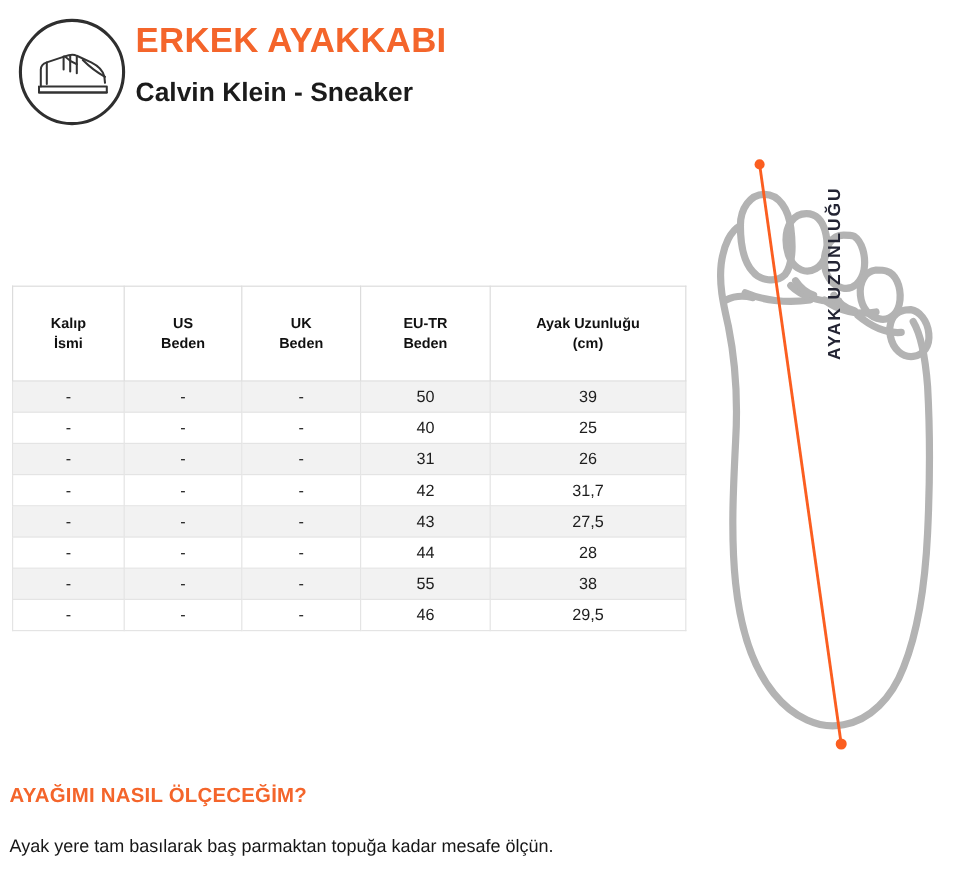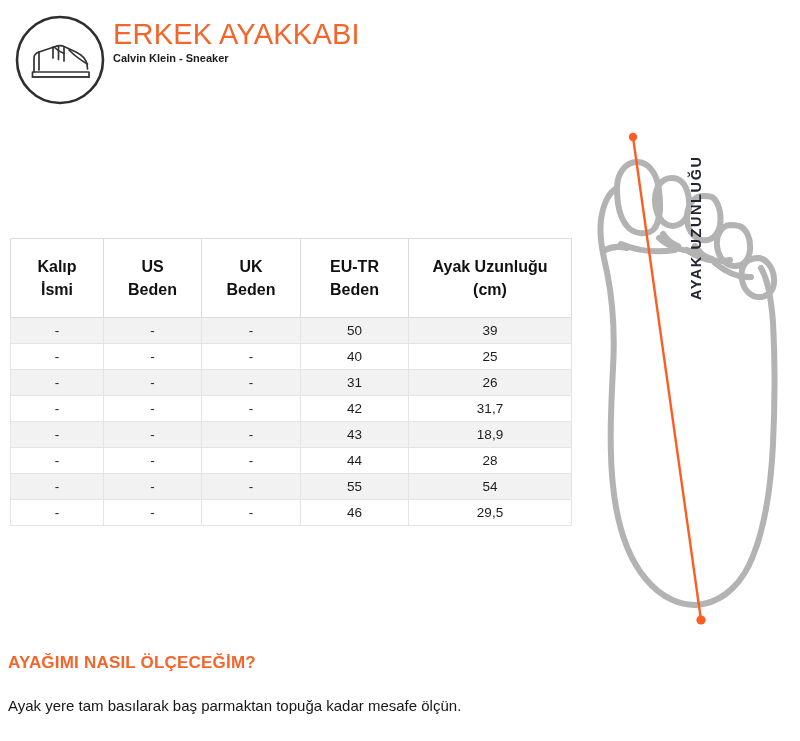--- a/index.html
+++ b/index.html
@@ -29,30 +29,30 @@
     top: 14px;
     width: 92px;
     height: 92px;
   }
   #shoe-badge svg { display: block; }
   #header-title {
     position: absolute;
     left: 113px;
     top: 18px;
     font-size: 29px;
-    font-weight: normal;
+    font-weight: bold;
     color: #F4652B;
     letter-spacing: 0.2px;
     white-space: nowrap;
   }
   #header-subtitle {
     position: absolute;
     left: 113px;
-    top: 52px;
-    font-size: 11px;
+    top: 64px;
+    font-size: 22px;
     font-weight: bold;
     color: #1b1b1b;
     white-space: nowrap;
   }
 
   
   #size-table {
     position: absolute;
     left: 10px;
     top: 238px;
@@ -62,21 +62,21 @@
   }
   #size-table col.c0 { width: 93px; }
   #size-table col.c1 { width: 98px; }
   #size-table col.c2 { width: 99px; }
   #size-table col.c3 { width: 108px; }
   #size-table col.c4 { width: 163px; }
 
   #size-table th {
     border: 1px solid #dcdcdc;
     height: 78px;
-    font-size: 16px;
+    font-size: 12px;
     font-weight: bold;
     color: #111111;
     line-height: 1.45;
     text-align: center;
     vertical-align: middle;
     background: #ffffff;
     padding: 0;
   }
   #size-table th .hl { display: block; }
 
@@ -224,35 +224,35 @@
       <td>-</td>
       <td>-</td>
       <td>42</td>
       <td>31,7</td>
     </tr>
     <tr>
       <td>-</td>
       <td>-</td>
       <td>-</td>
       <td>43</td>
-      <td>18,9</td>
+      <td>27,5</td>
     </tr>
     <tr>
       <td>-</td>
       <td>-</td>
       <td>-</td>
       <td>44</td>
       <td>28</td>
     </tr>
     <tr>
       <td>-</td>
       <td>-</td>
       <td>-</td>
       <td>55</td>
-      <td>54</td>
+      <td>38</td>
     </tr>
     <tr>
       <td>-</td>
       <td>-</td>
       <td>-</td>
       <td>46</td>
       <td>29,5</td>
     </tr>
   </tbody>
 </table>

